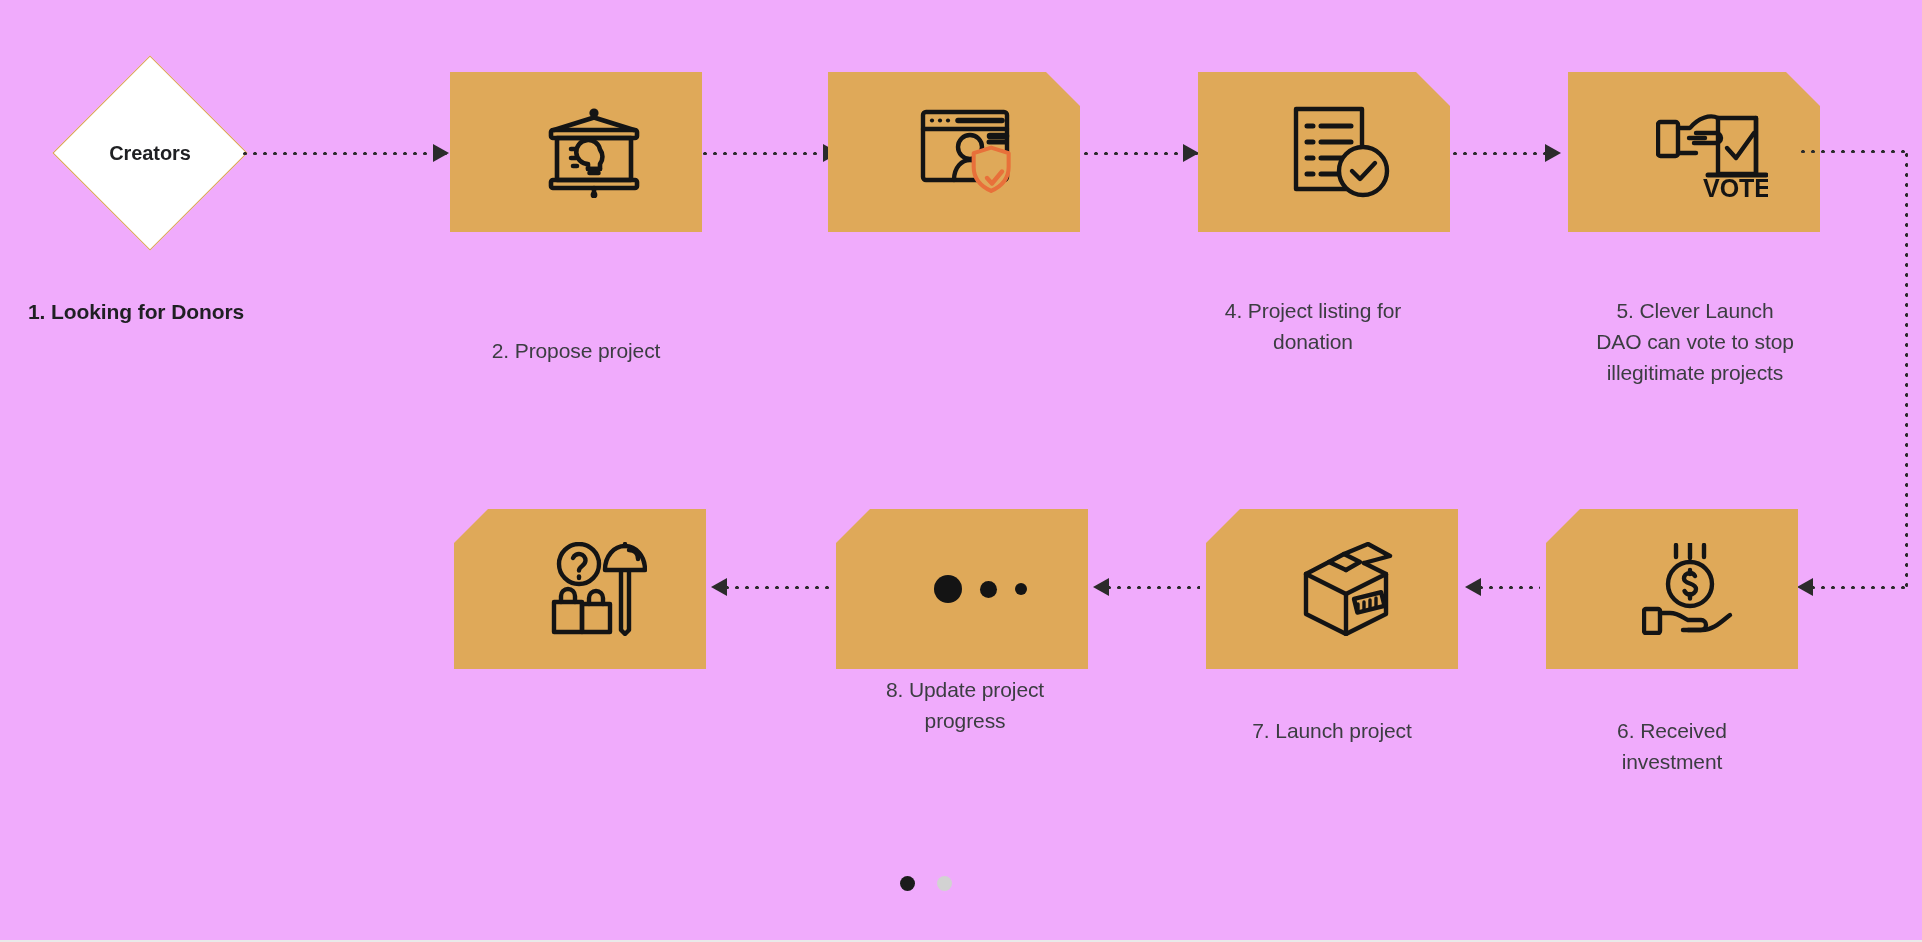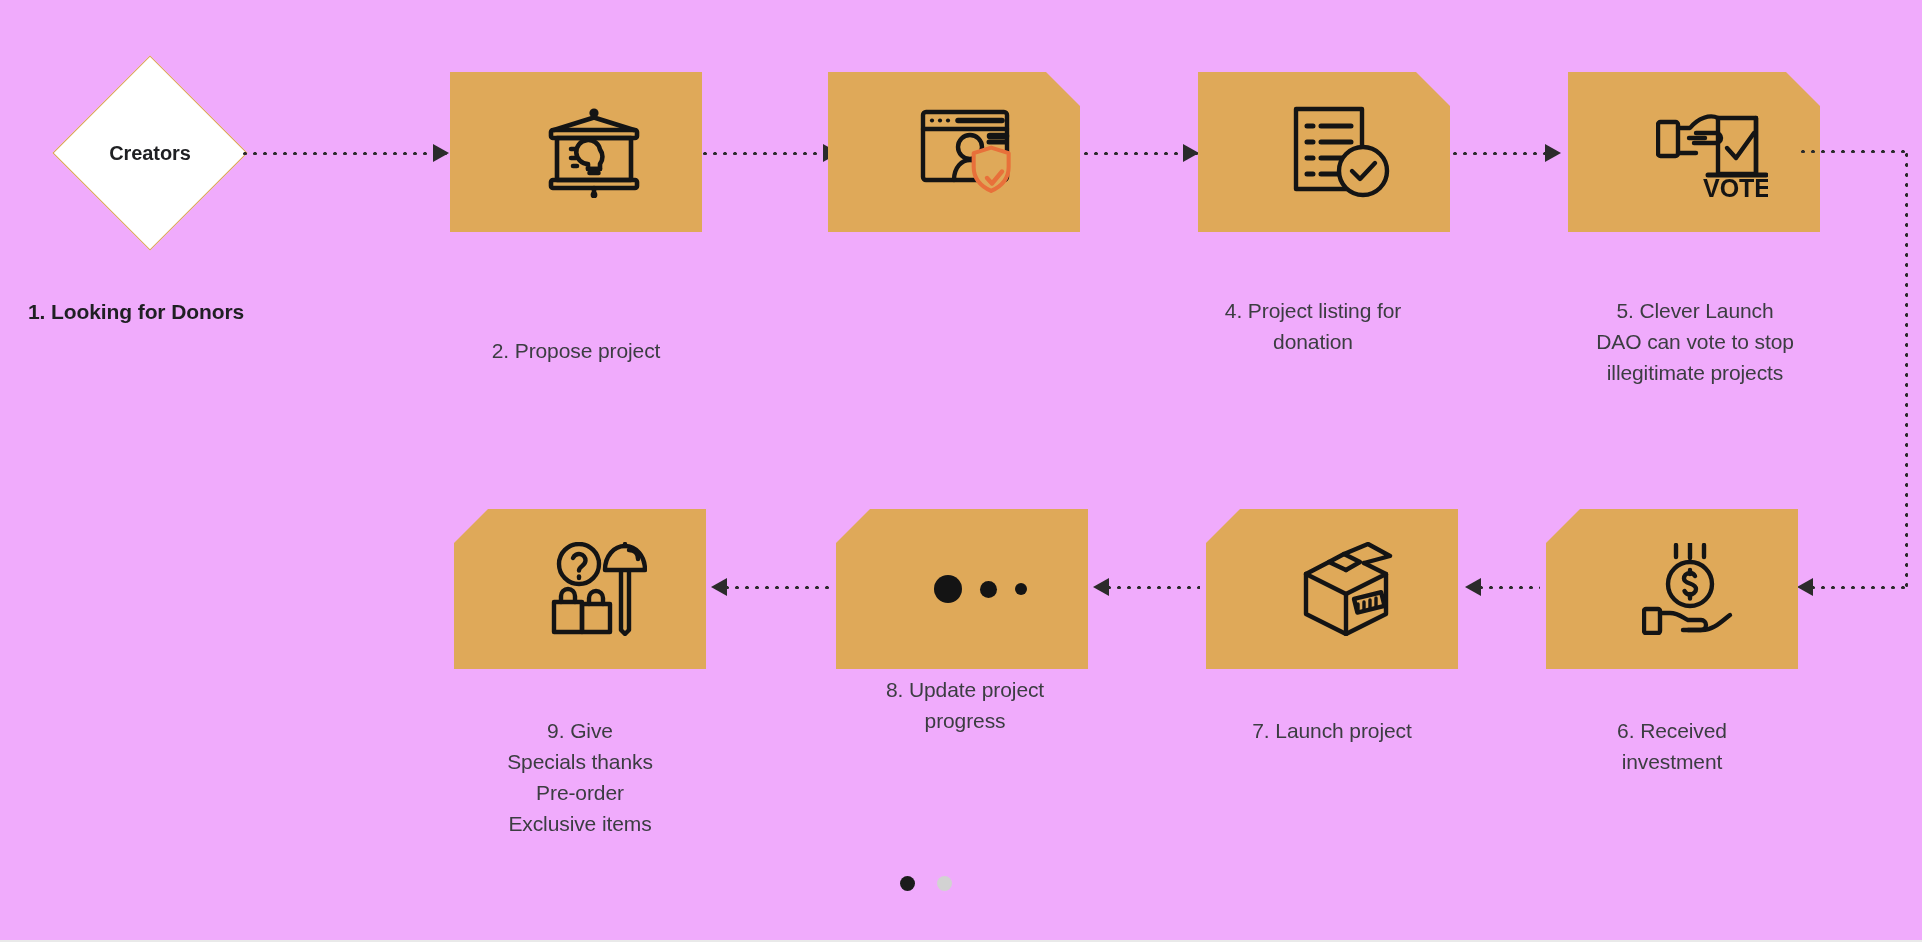--- a/index.html
+++ b/index.html
@@ -349,24 +349,20 @@
   </div>
 
   <div class="caption" style="left:1520px; top:715px; width:304px;">6. Received
 investment</div>
 
   <div class="caption" style="left:1206px; top:715px; width:252px;">7. Launch project</div>
 
   <div class="caption" style="left:830px; top:674px; width:270px;">8. Update project
 progress</div>
 
-  <div class="caption" style="left:454px; top:715px; width:252px;">9. Give
-Specials thanks
-Pre-order
-Exclusive items</div>
 
   <div class="carousel" style="left:900px; top:876px;">
     <span class="cdot active"></span>
     <span class="cdot inactive"></span>
   </div>
 
   <div class="bottom-rule"></div>
 
 </div>
 

